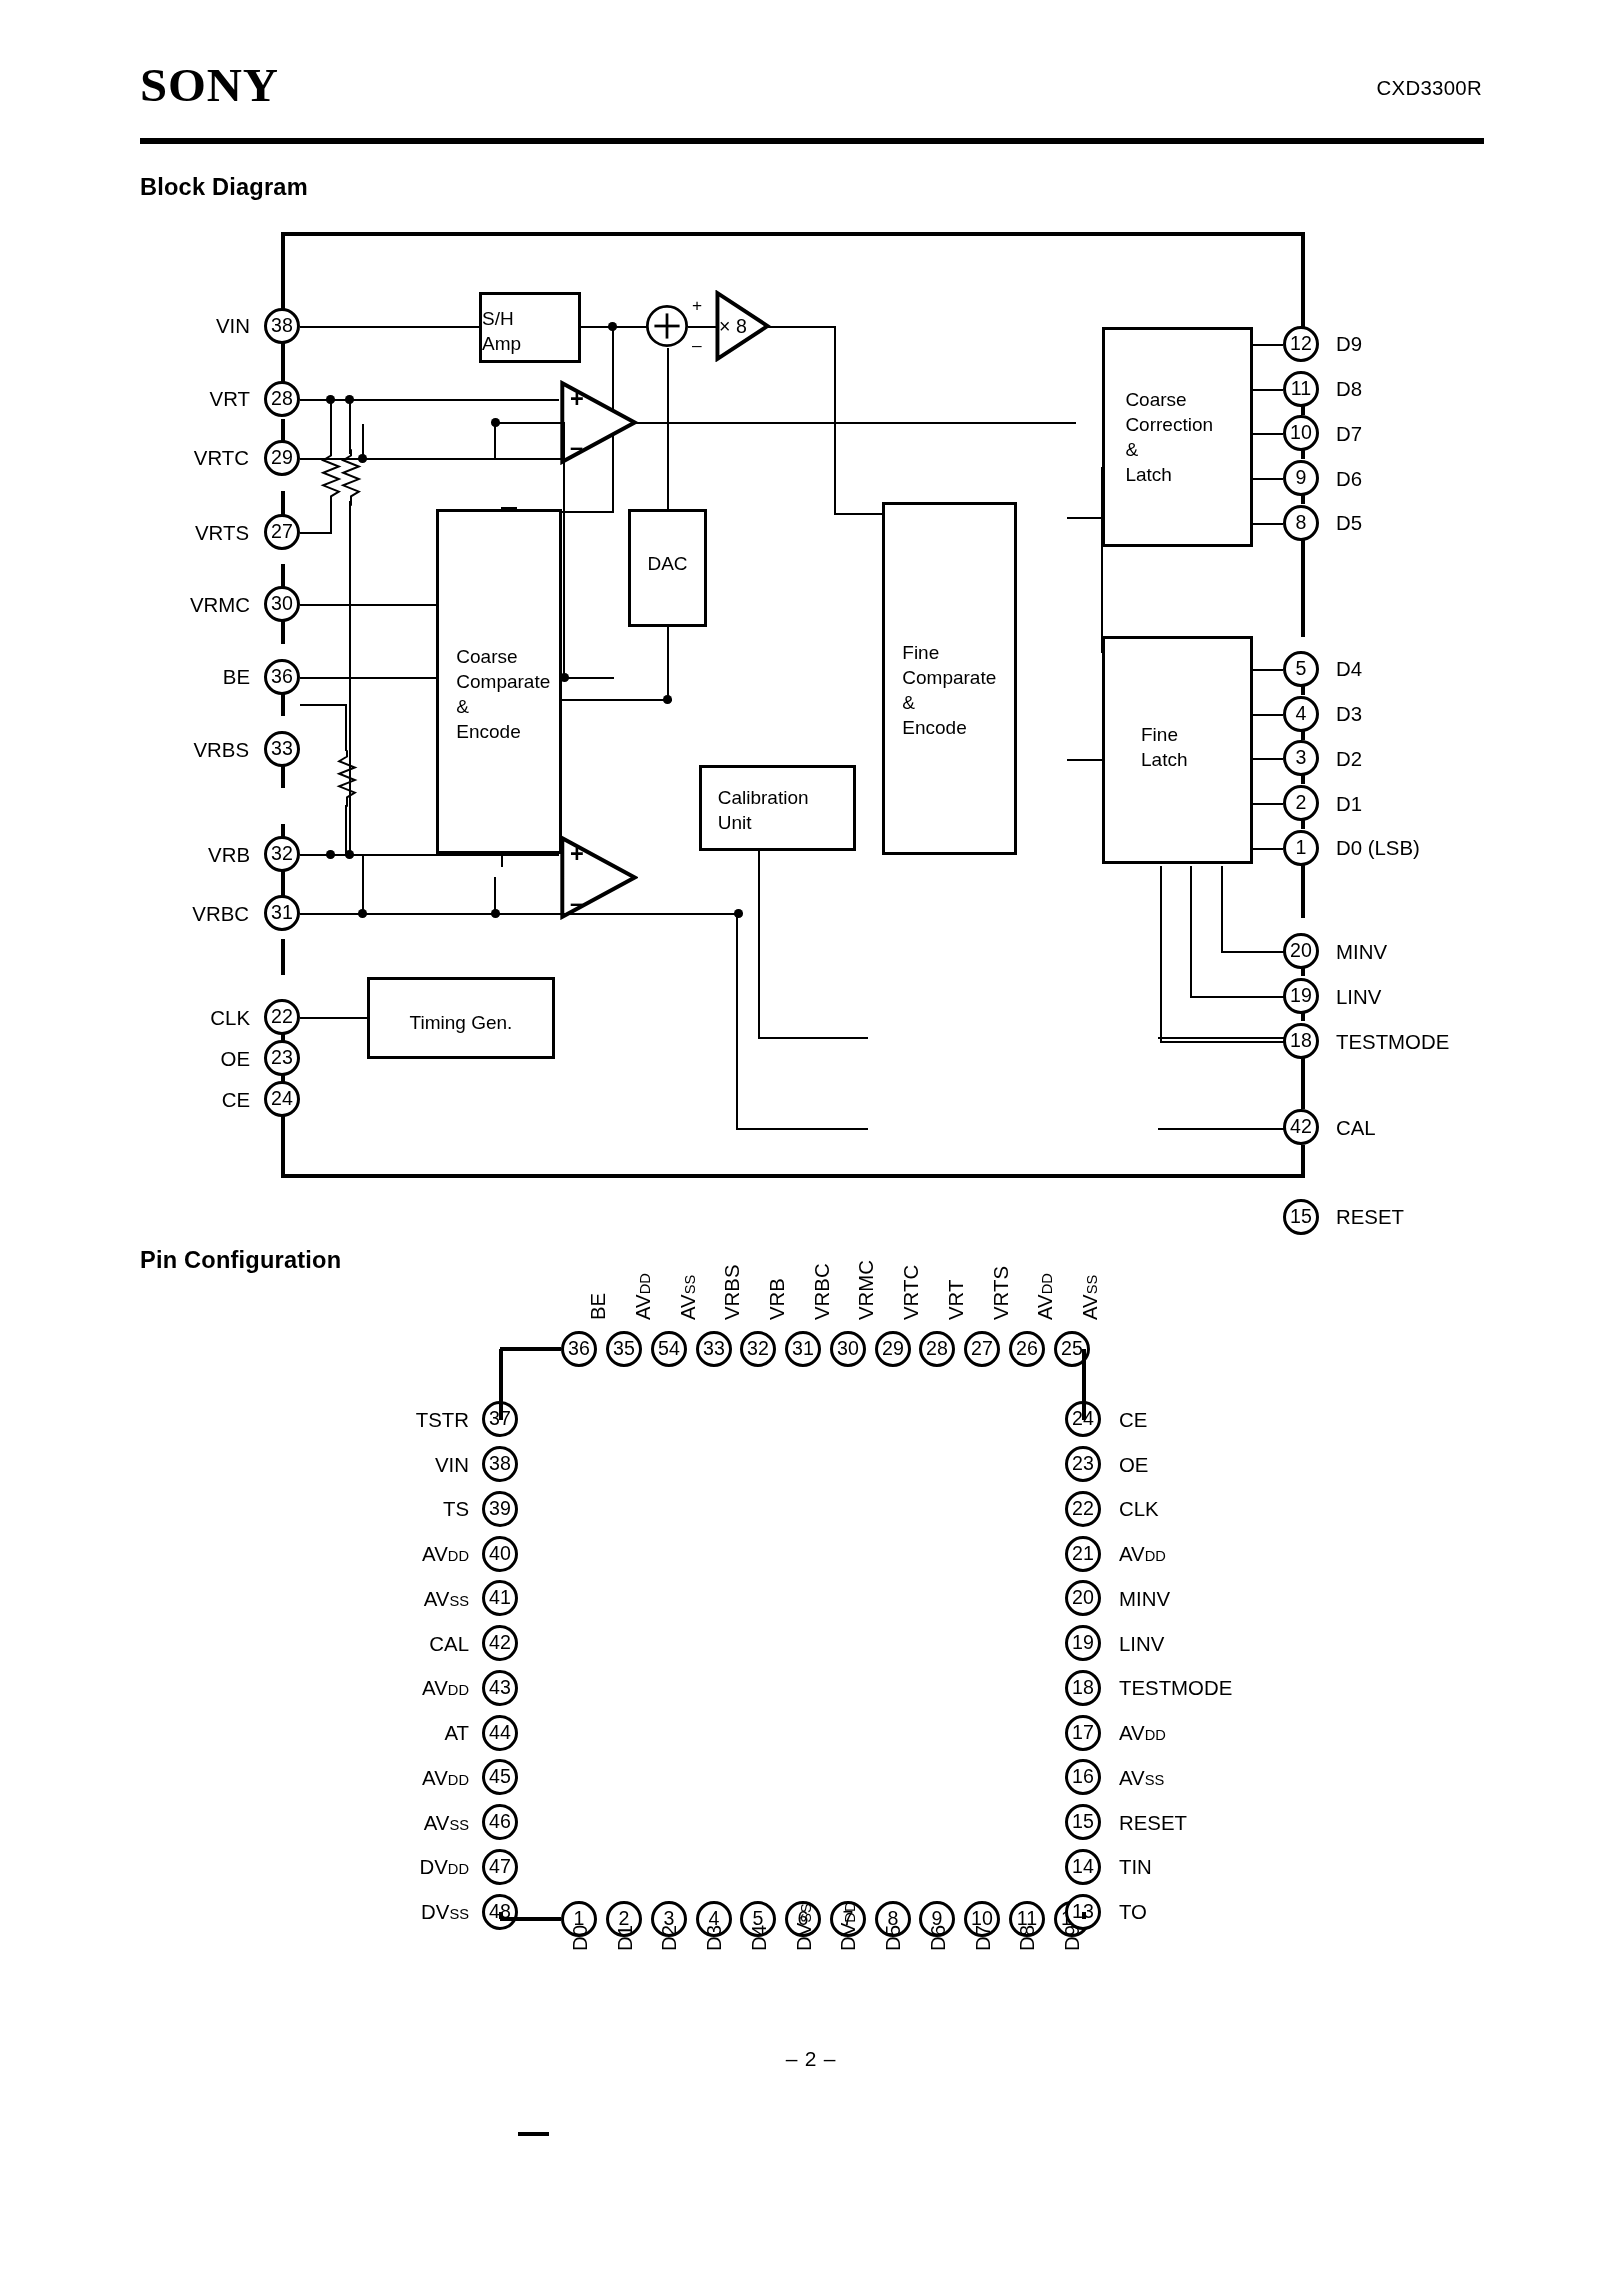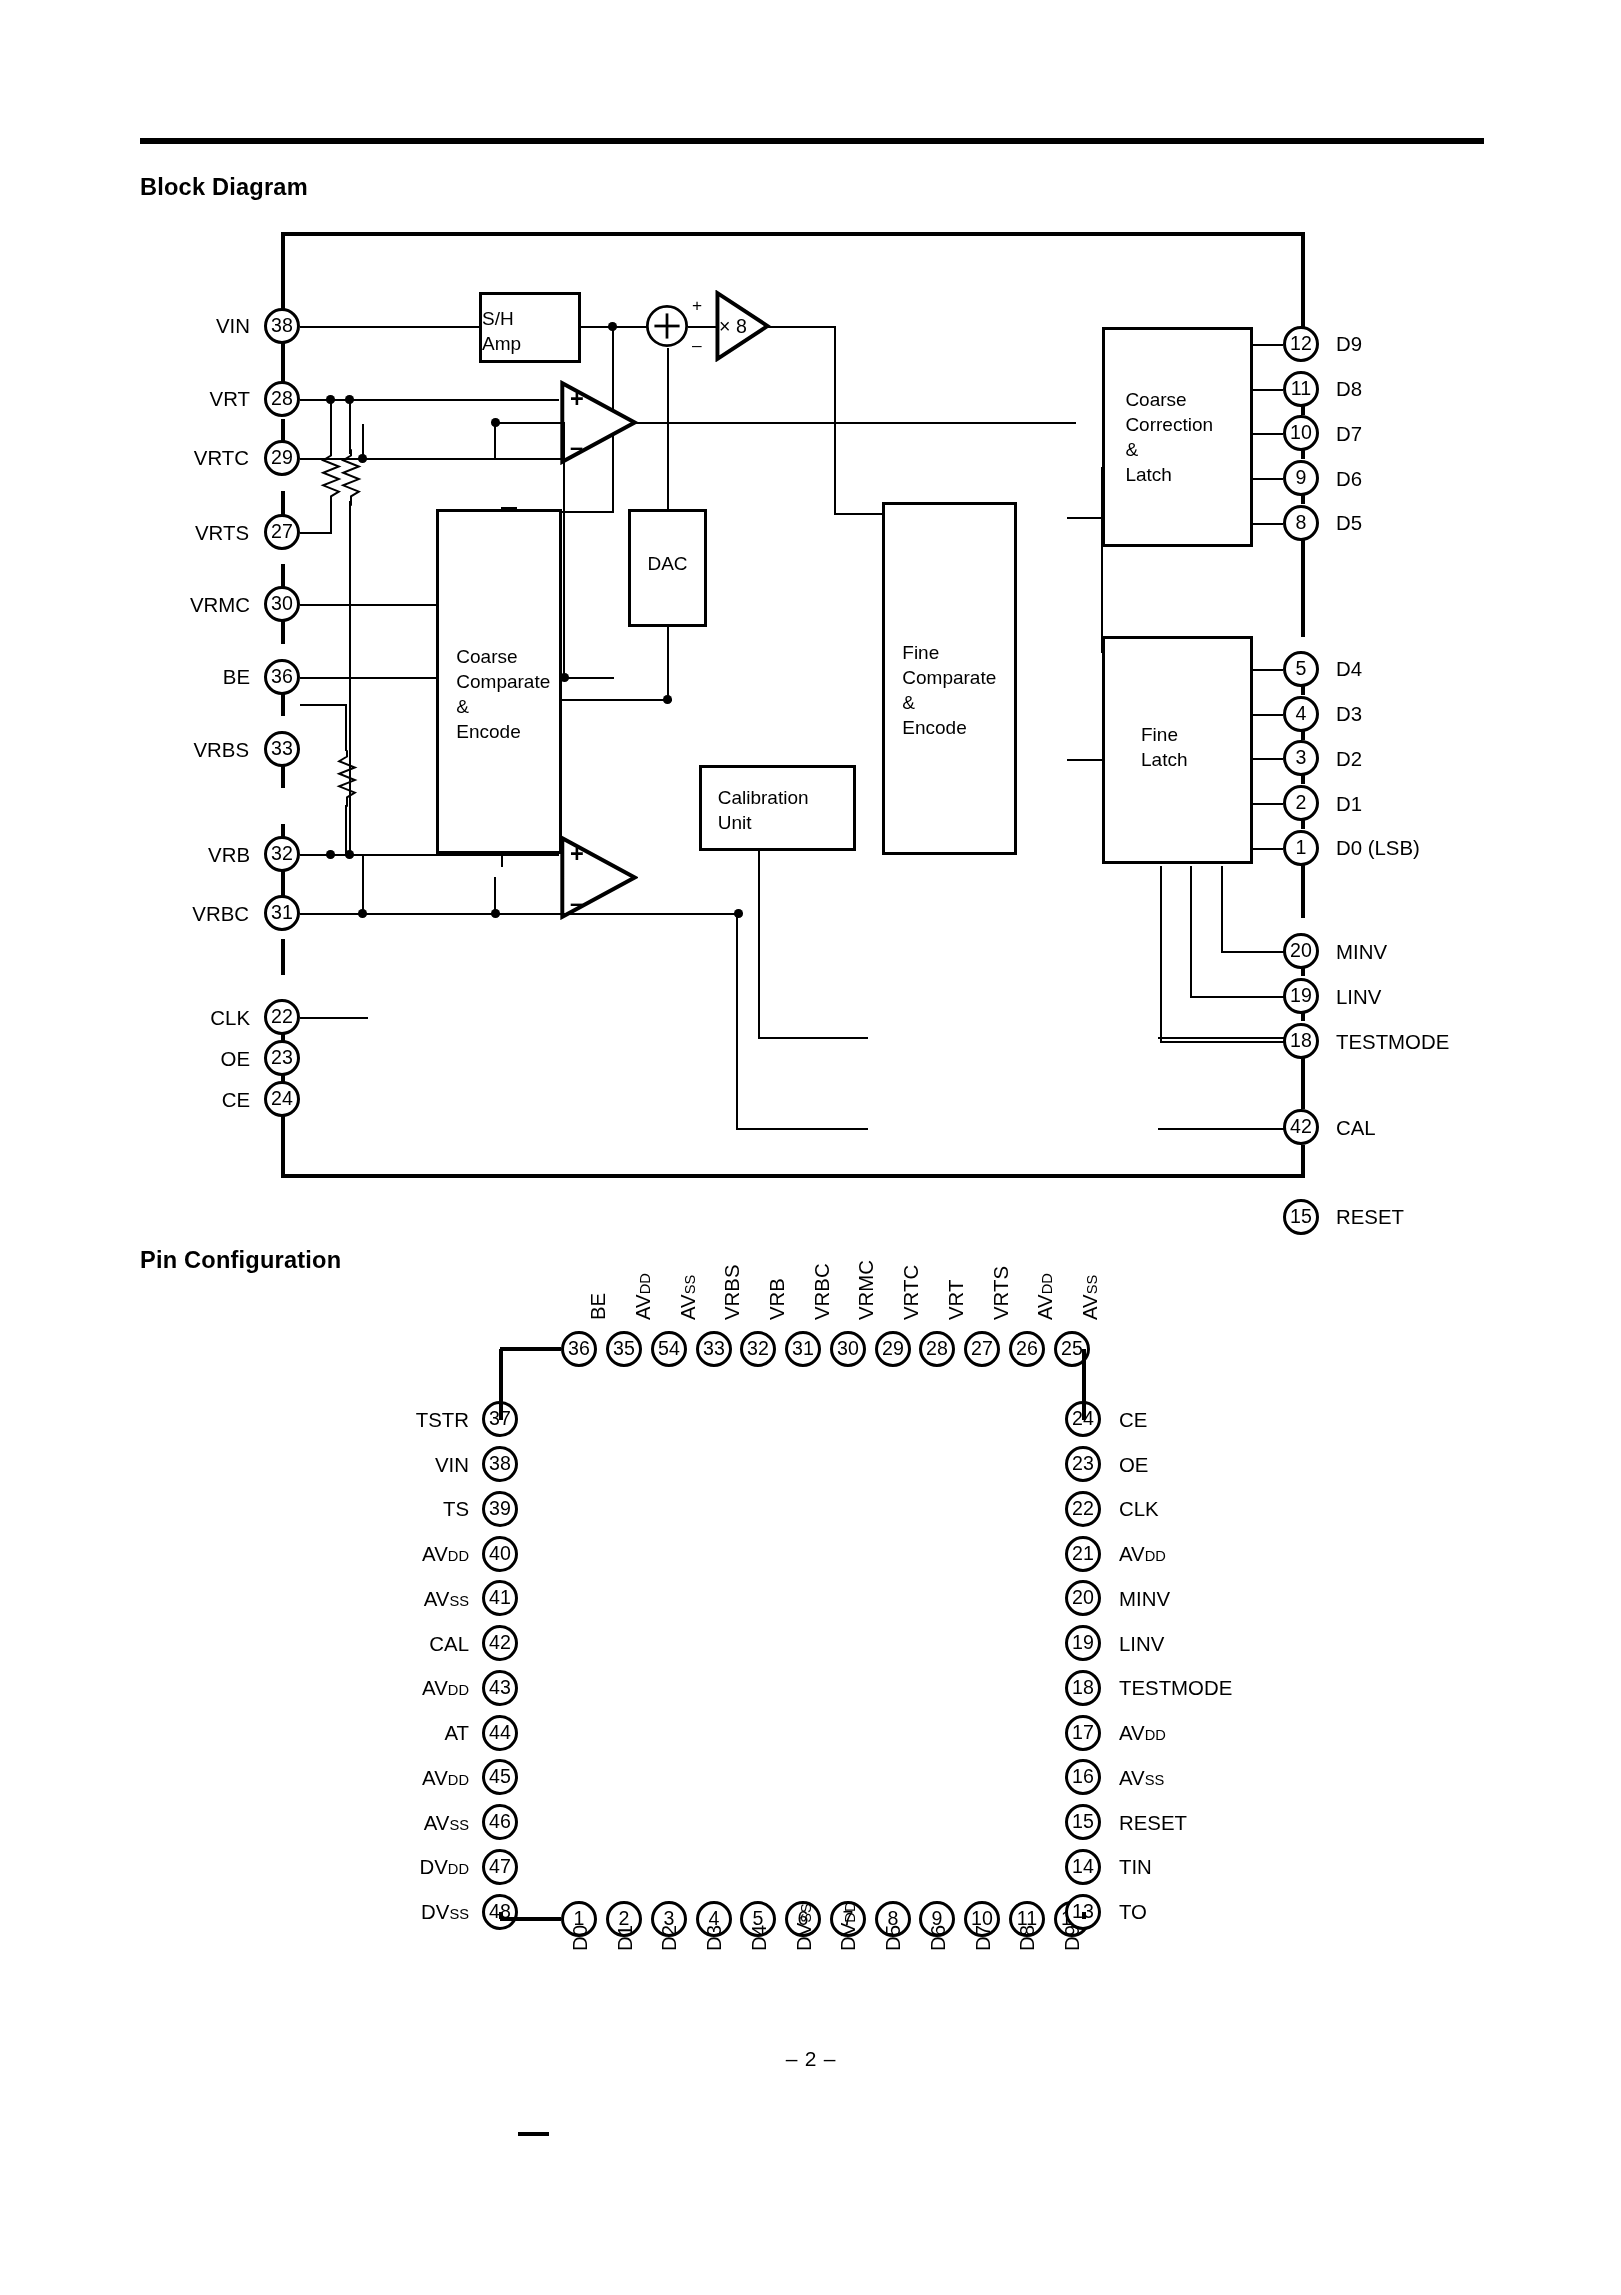--- a/index.html
+++ b/index.html
@@ -99,20 +99,24 @@
   .pc-label-h{position:absolute;font-size:20.4px;line-height:1;white-space:nowrap;}
   .pc-wire{position:absolute;background:#000;}
   .pc-wire.h{height:3.9px;}
   .pc-wire.v{width:3.9px;}
 </style>
 </head>
 <body>
 
 <div class="page">
 
+  <div id="header">
+    <div id="sony-logo">SONY</div>
+    <div id="part-number">CXD3300R</div>
+  </div>
   <div id="header-rule"></div>
 
   <div class="section-heading" id="heading-block-diagram">Block Diagram</div>
 
   <div id="blockdiagram" class="bd" style="left:0;top:0;width:1622px;height:1225px;">
 
     <div class="w wh-b" style="left:281px;top:232px;width:1024px;"></div>
     <div class="w wv-b" style="left:281px;top:232px;height:96px;"></div>
     <div class="w wv-b" style="left:1301px;top:232px;height:102px;"></div>
     <div class="w wh-b" style="left:281px;top:1174px;width:1024px;"></div>
@@ -329,20 +333,23 @@
 Correction
 &amp;
 Latch</div>
     </div>
 
     <div class="blk" style="left:1102px;top:636px;width:151px;height:228px;">
       <div class="blk-label" style="left:36px;top:83px;">Fine
 Latch</div>
     </div>
 
+    <div class="blk" style="left:367px;top:977px;width:188px;height:82px;">
+      <div class="blk-label" style="left:0;right:0;top:30px;text-align:center;">Timing Gen.</div>
+    </div>
 
 
     <div class="pin bd-pin" style="left:264px;top:308px;">
       <span>38</span>
       </div>
     <div class="pinlabel r" style="left:146px;top:316px;width:104px;">VIN</div>
 
     <div class="pin bd-pin" style="left:264px;top:381px;">
       <span>28</span>
       </div>

